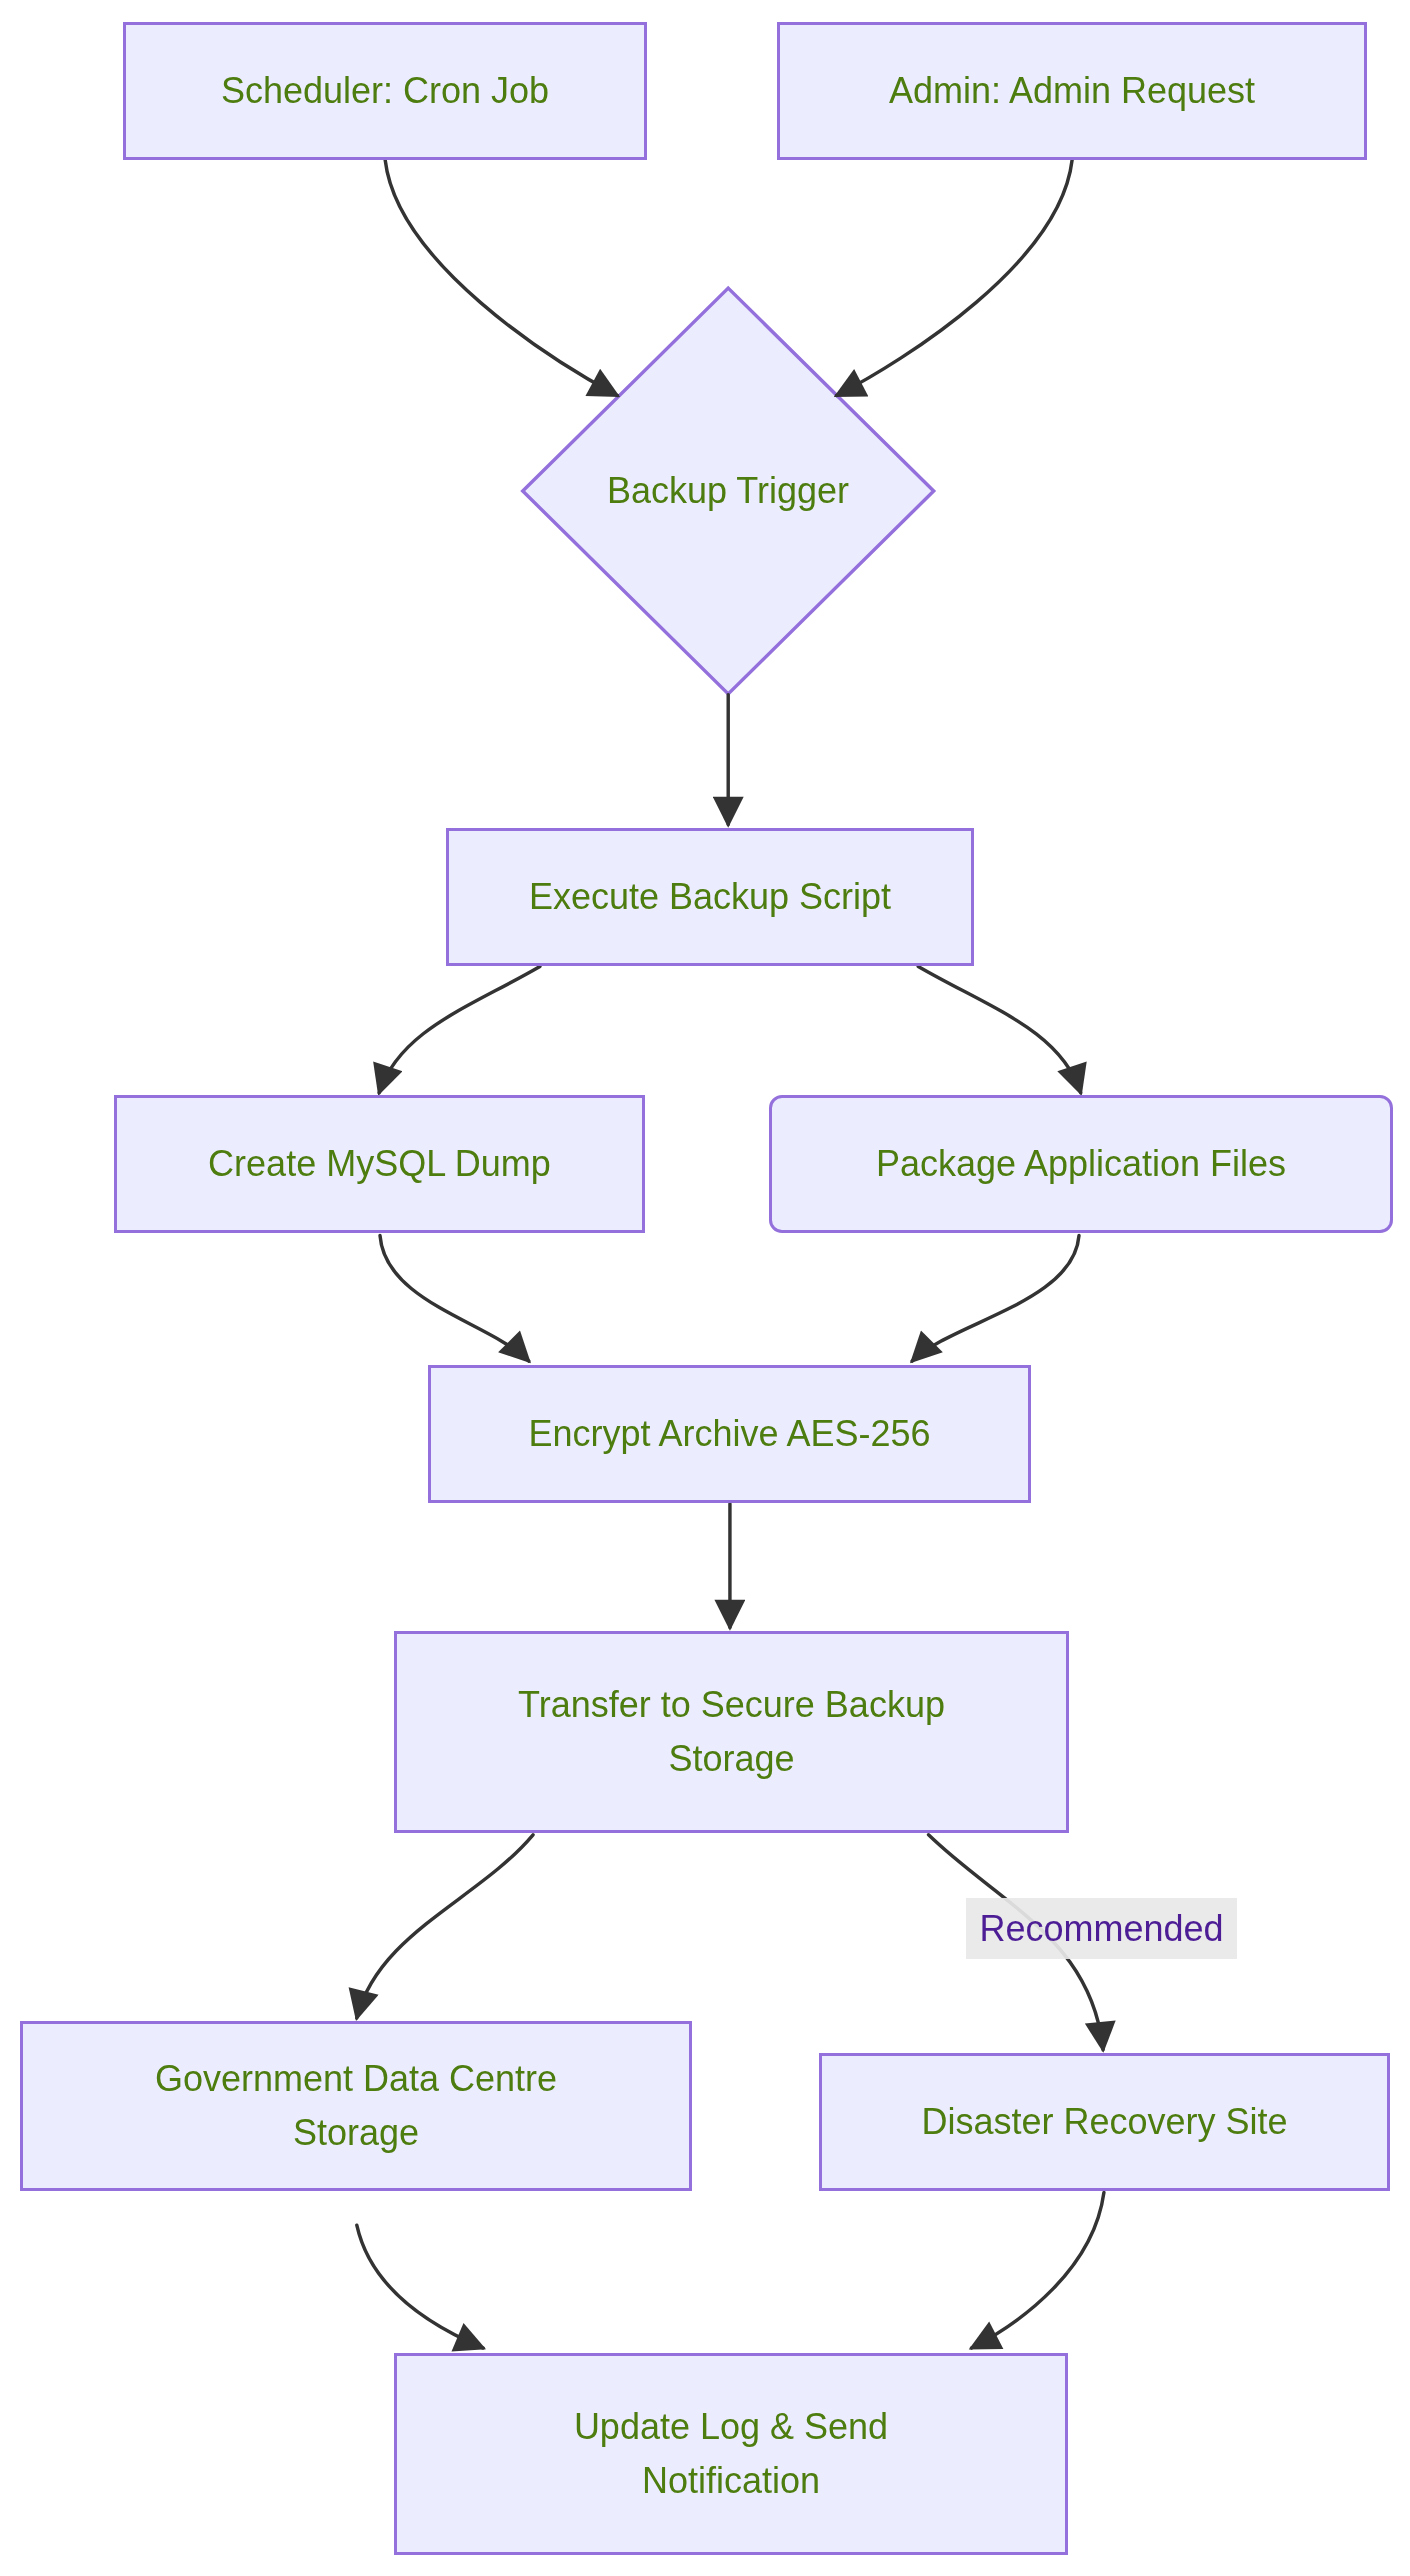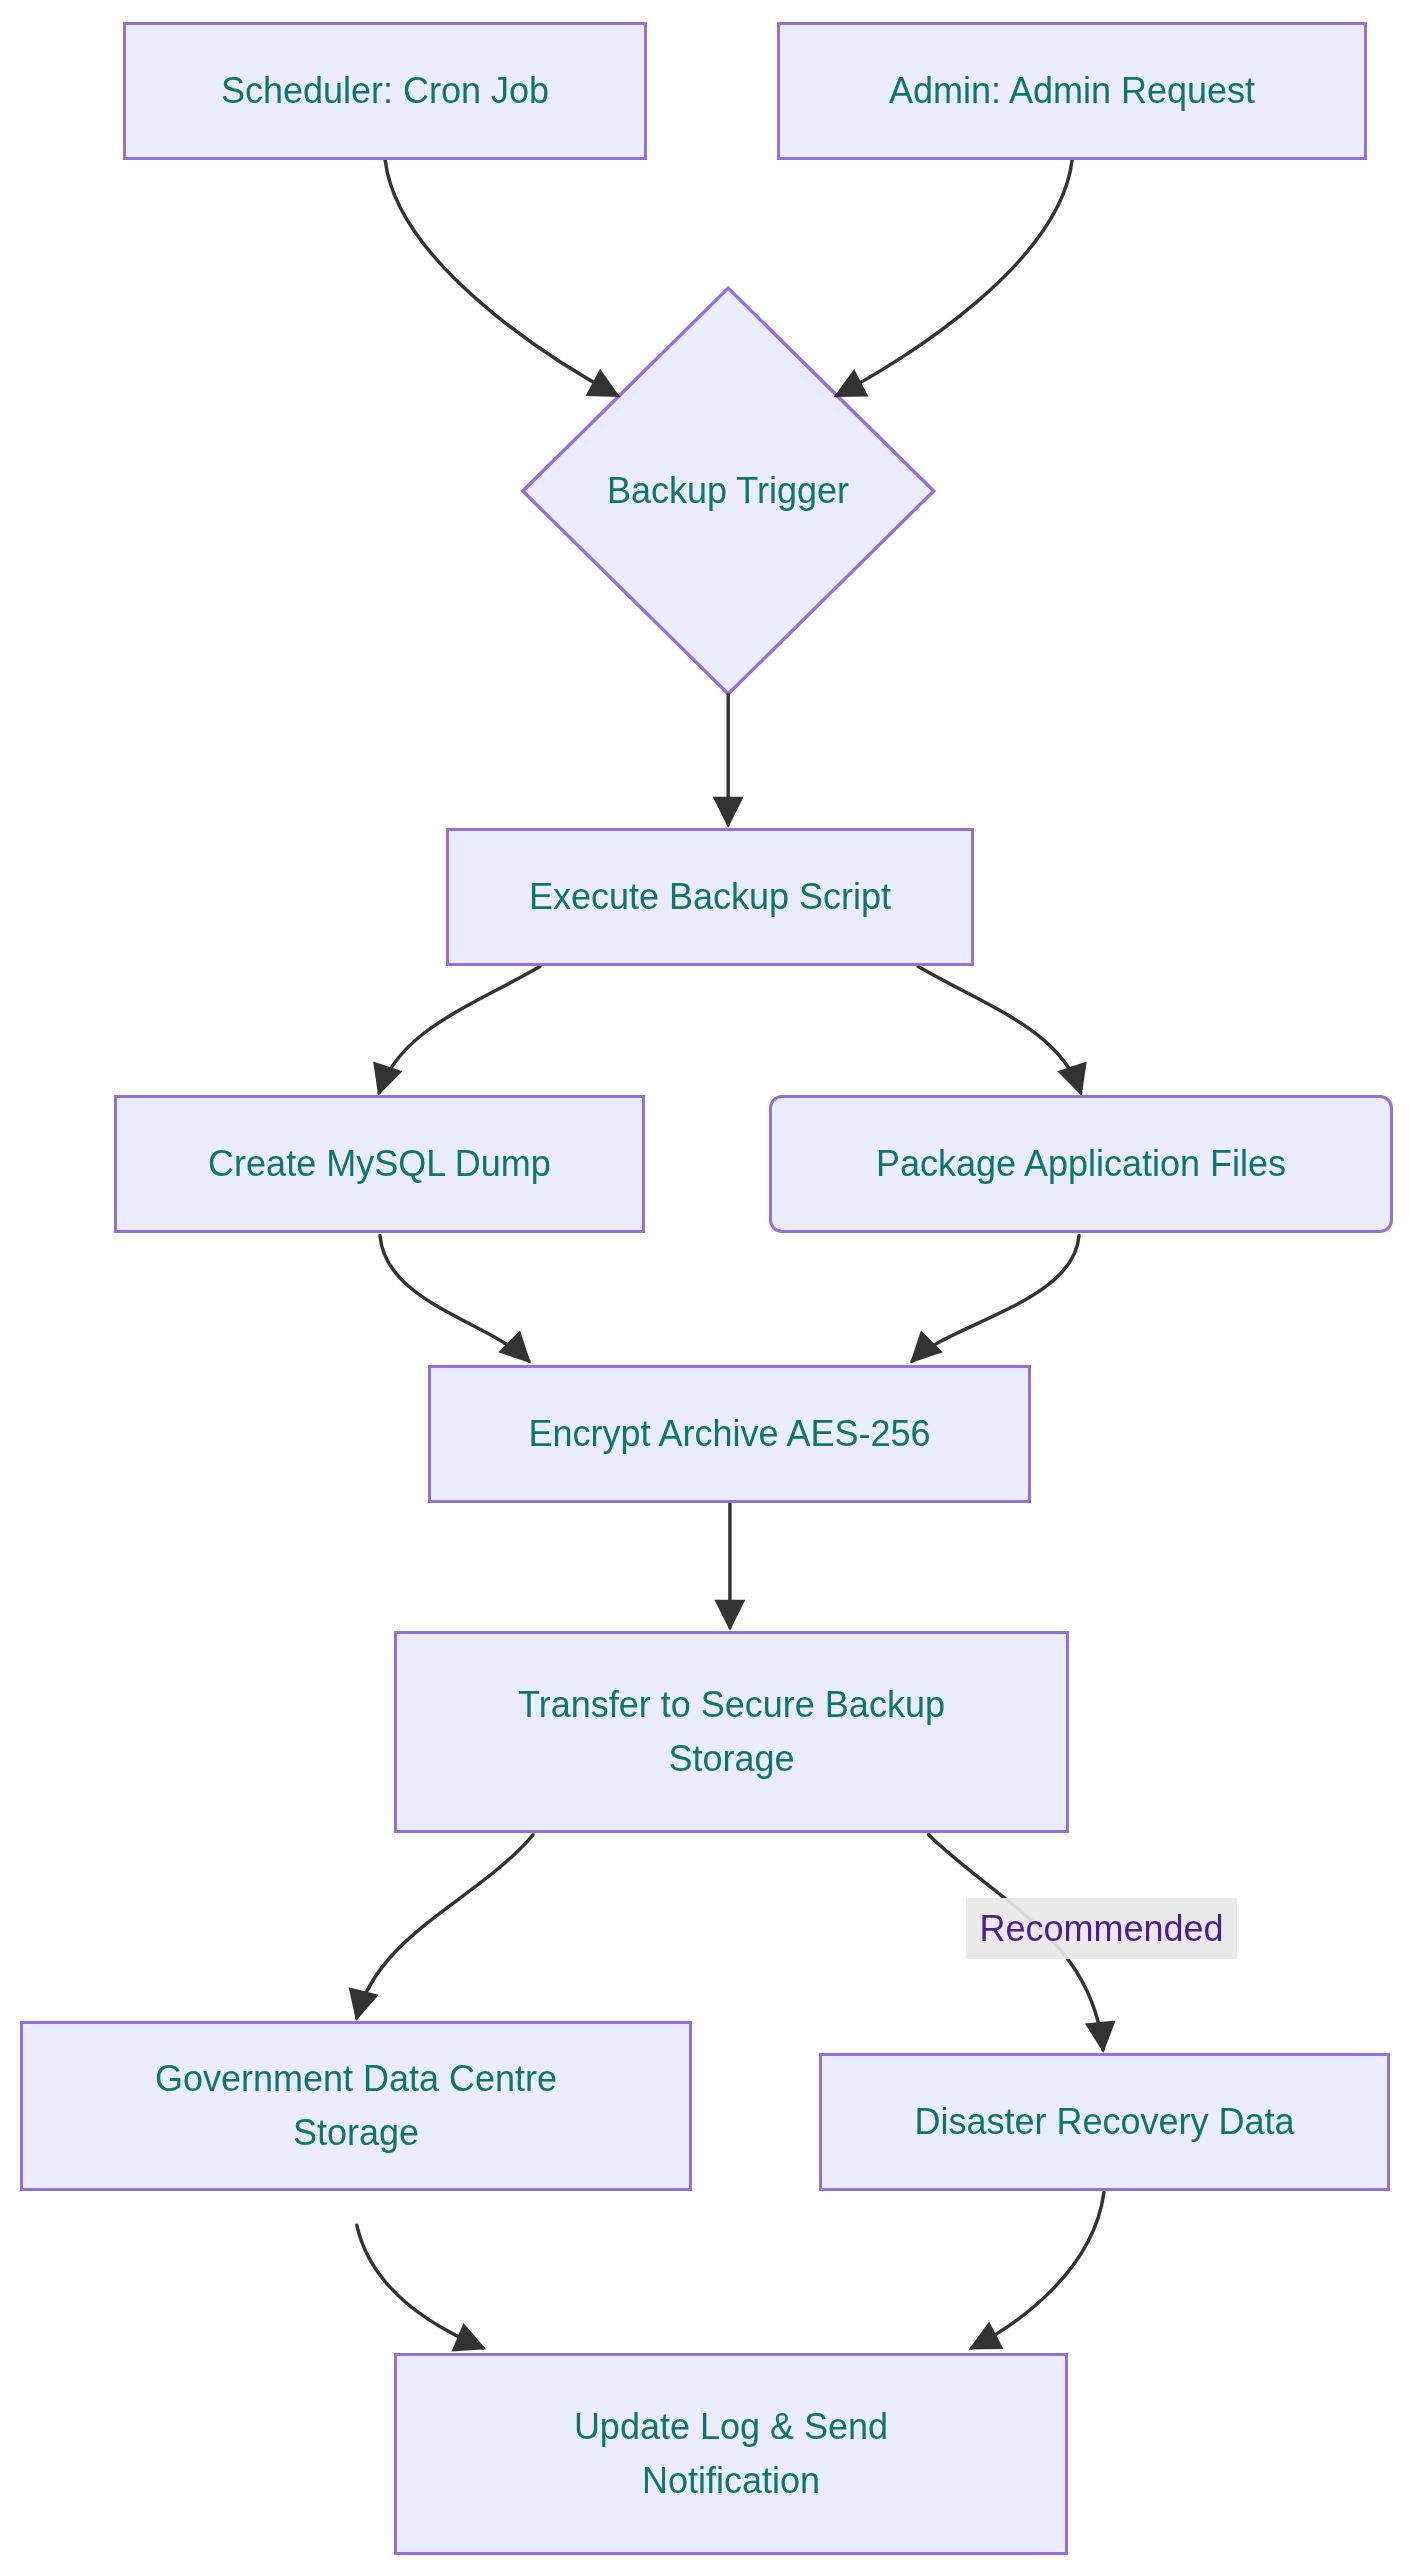--- a/index.html
+++ b/index.html
@@ -17,21 +17,21 @@
     width: 1410px; height: 2576px;
   }
   .node {
     position: absolute;
     background: #ECECFF;
     border: 3.4px solid #9370DB;
     box-sizing: border-box;
     display: flex;
     align-items: center;
     justify-content: center;
-    color: #0f766e;
+    color: #4d7c0f;
     font-size: 36px;
     line-height: 1.5;
   }
   .node span {
     white-space: pre-line;
     text-align: center;
     display: block;
   }
   .diamond-label {
     position: absolute;
@@ -124,21 +124,21 @@
     <span>Transfer to Secure Backup
 Storage</span>
   </div>
 
   <div class="node" id="n-gov">
     <span>Government Data Centre
 Storage</span>
   </div>
 
   <div class="node" id="n-disaster">
-    <span>Disaster Recovery Data</span>
+    <span>Disaster Recovery Site</span>
   </div>
 
   <div class="node" id="n-update">
     <span>Update Log &amp; Send
 Notification</span>
   </div>
 
   <div class="edge-label" id="lbl-recommended">
     <span>Recommended</span>
   </div>

